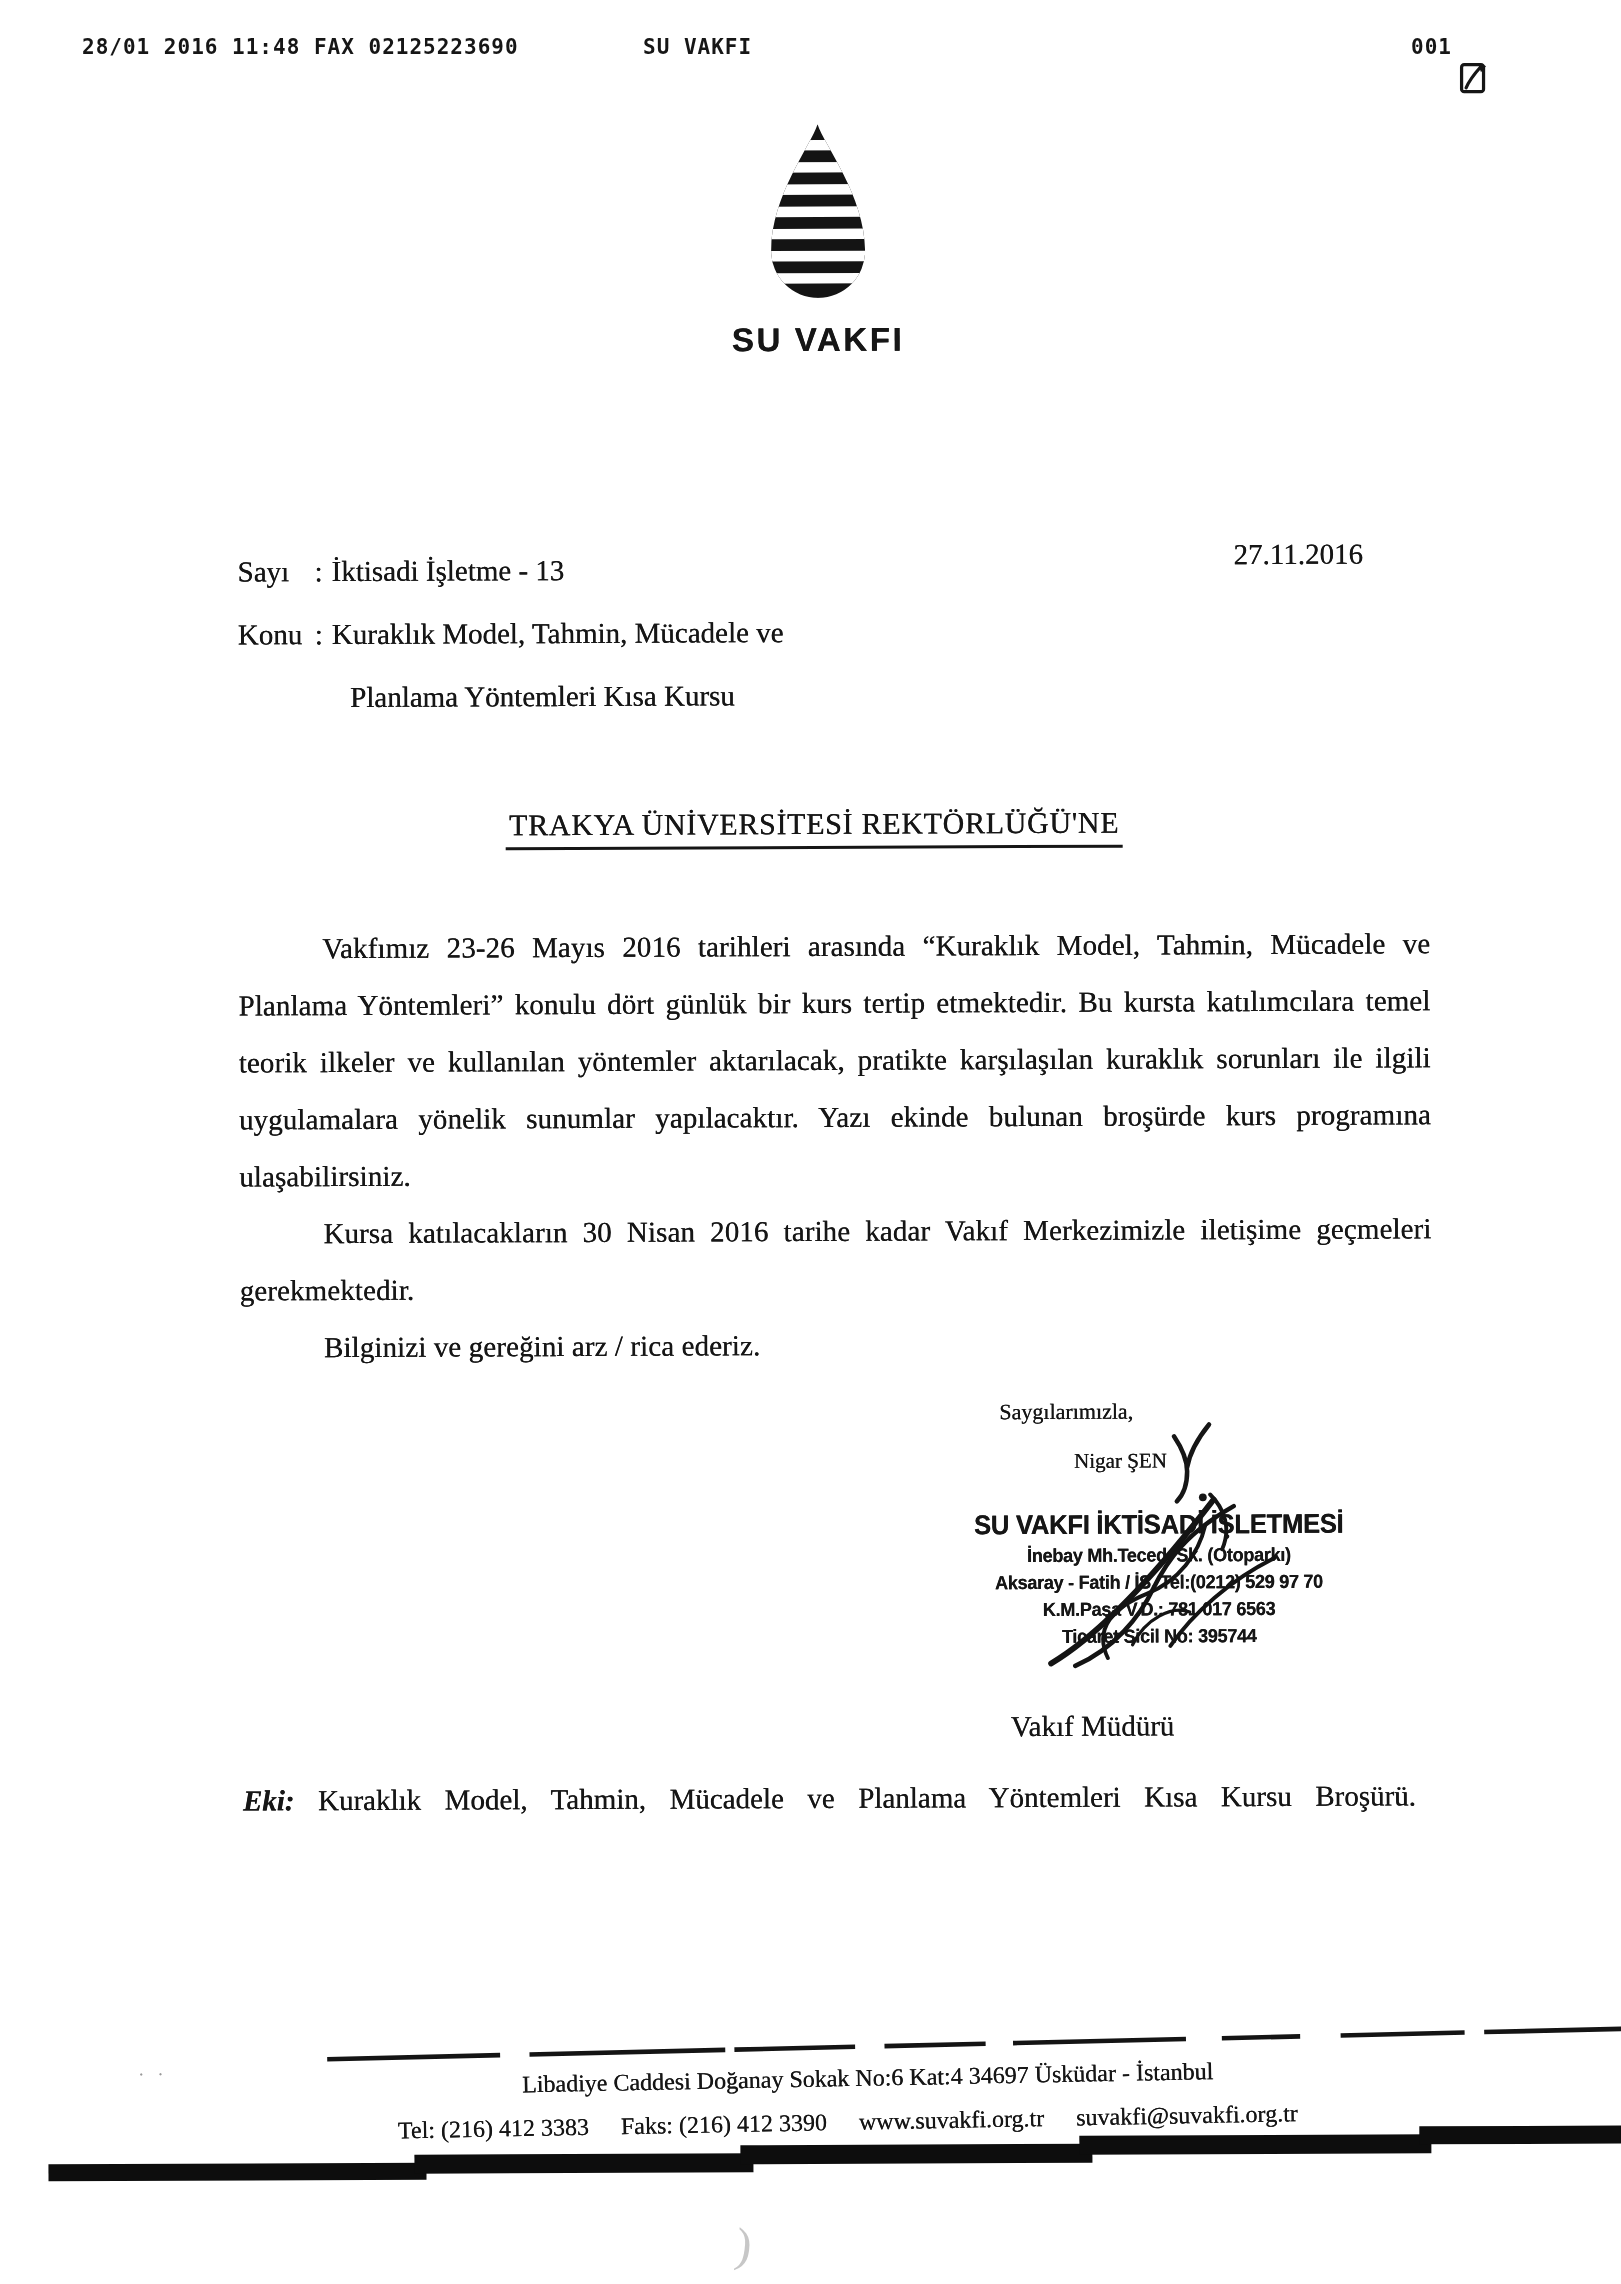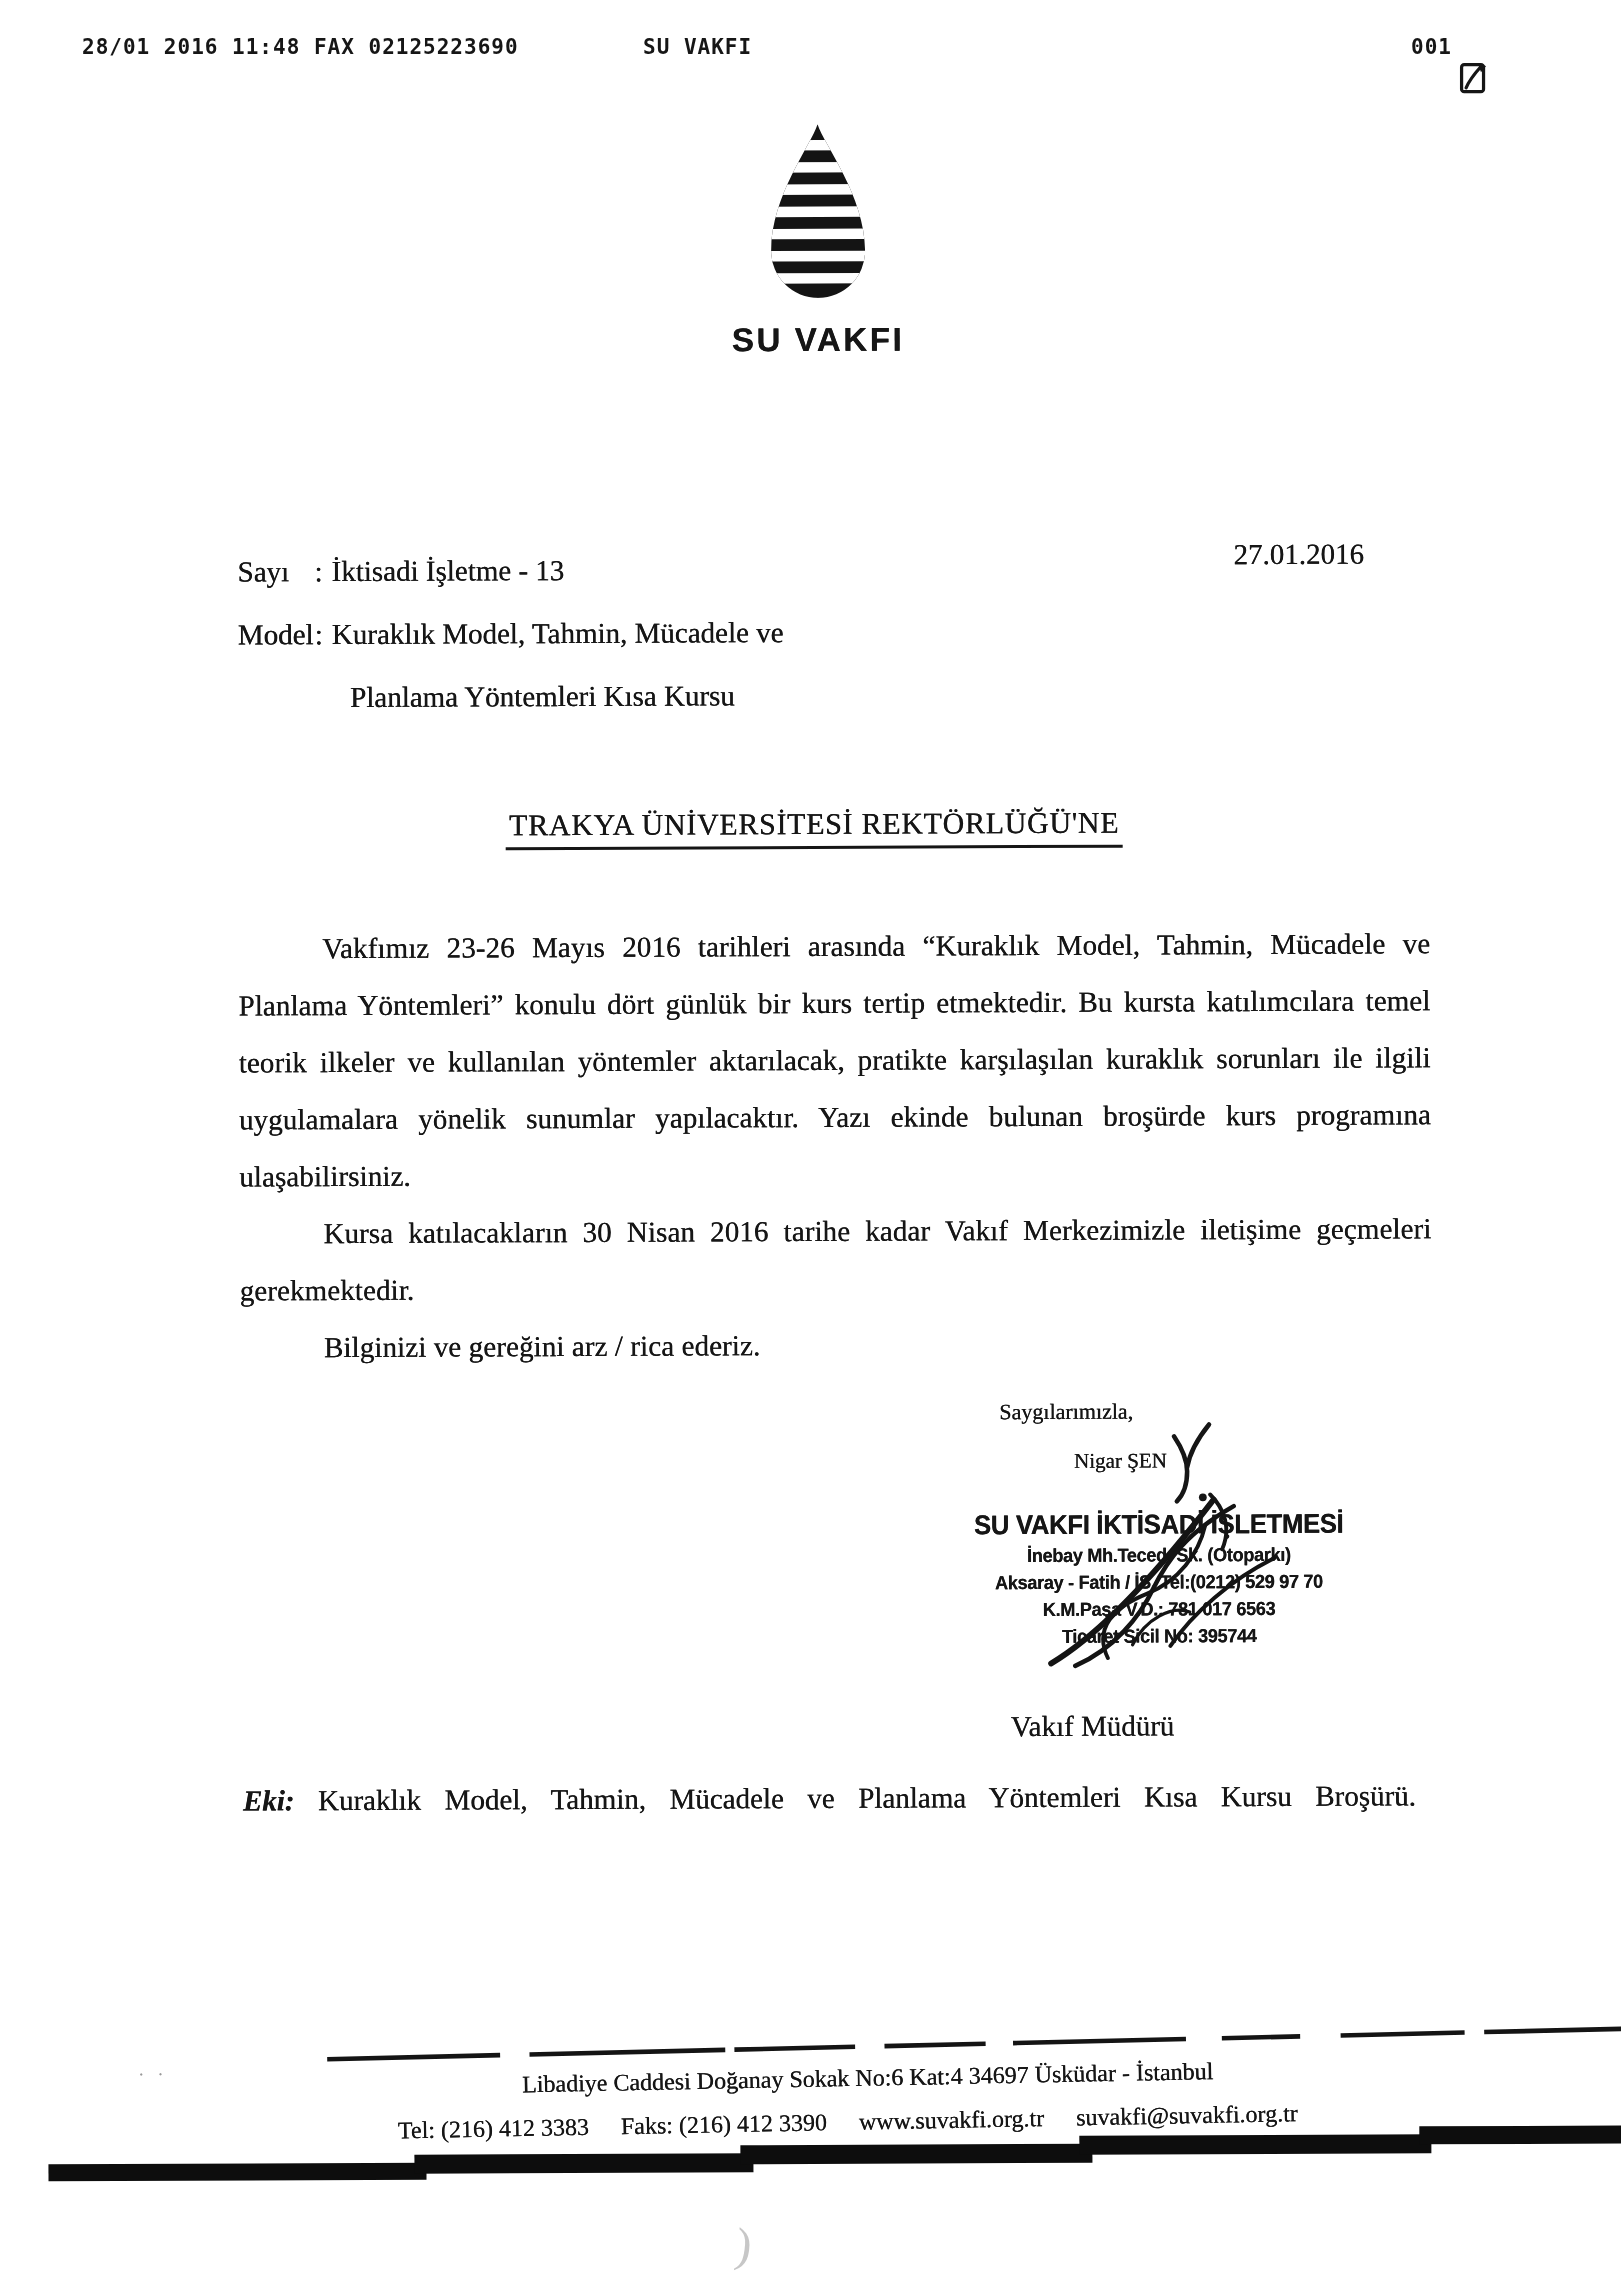--- a/index.html
+++ b/index.html
@@ -119,25 +119,25 @@
         </g>
       </svg>
     </div>
     <div class="logo-word">SU VAKFI</div>
 
     <div class="meta">
       <div>
         <span class="lbl">Sayı</span><span class="sep">:</span><span>İktisadi İşletme - 13</span>
       </div>
       <div>
-        <span class="lbl">Model</span><span class="sep">:</span><span>Kuraklık Model, Tahmin, Mücadele ve</span>
+        <span class="lbl">Konu</span><span class="sep">:</span><span>Kuraklık Model, Tahmin, Mücadele ve</span>
       </div>
       <div class="indent2">Planlama Yöntemleri Kısa Kursu</div>
     </div>
-    <div class="date">27.01.2016</div>
+    <div class="date">27.11.2016</div>
 
     <div class="title-wrap">
       <span class="title">TRAKYA ÜNİVERSİTESİ REKTÖRLÜĞÜ'NE</span>
     </div>
 
     <div class="body-text">
       <p>Vakfımız 23-26 Mayıs 2016 tarihleri arasında “Kuraklık Model, Tahmin, Mücadele ve Planlama Yöntemleri” konulu dört günlük bir kurs tertip etmektedir. Bu kursta katılımcılara temel teorik ilkeler ve kullanılan yöntemler aktarılacak, pratikte karşılaşılan kuraklık sorunları ile ilgili uygulamalara yönelik sunumlar yapılacaktır. Yazı ekinde bulunan broşürde kurs programına ulaşabilirsiniz.</p>
       <p>Kursa katılacakların 30 Nisan 2016 tarihe kadar Vakıf Merkezimizle iletişime geçmeleri gerekmektedir.</p>
       <p>Bilginizi ve gereğini arz / rica ederiz.</p>
     </div>

